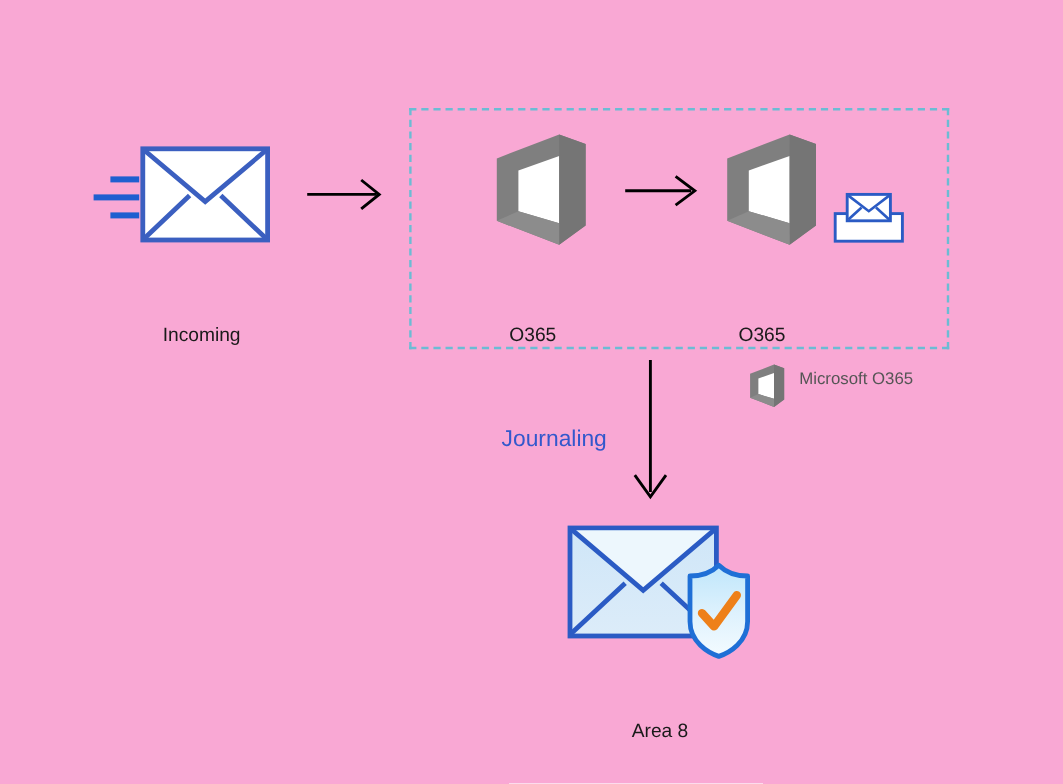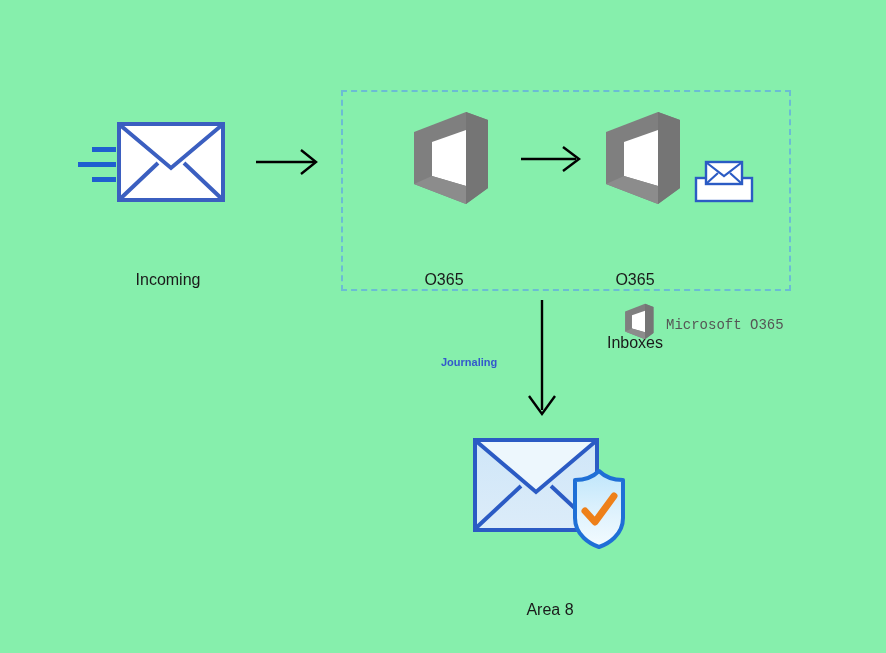--- a/index.html
+++ b/index.html
@@ -9,46 +9,45 @@
     background: #ffffff;
   }
   body {
     font-family: "Liberation Sans", "DejaVu Sans", sans-serif;
     -webkit-font-smoothing: antialiased;
   }
   #canvas {
     position: relative;
     width: 886px;
     height: 653px;
-    background: #86efac;
+    background: #f9a8d4;
     overflow: hidden;
   }
   .node {
     position: absolute;
   }
   .label {
     position: absolute;
     text-align: center;
     color: #1a1a1a;
     font-size: 16px;
     line-height: 21px;
     white-space: pre;
     font-family: "Liberation Sans", "DejaVu Sans", sans-serif;
   }
   .label-line {
     display: block;
   }
   .journaling-label {
     position: absolute;
     color: #3358cc;
-    font-size: 11px;
-    font-weight: bold;
+    font-size: 19px;
+    font-weight: normal;
     font-family: "Liberation Sans", "DejaVu Sans", sans-serif;
     white-space: pre;
-    margin-left: 23px;
   }
   .legend-label {
     position: absolute;
     color: #555555;
     font-size: 14px;
     font-family: "Liberation Sans", "DejaVu Sans", sans-serif;
     white-space: pre;
   }
   .dashed-zone {
     position: absolute;
@@ -131,32 +130,31 @@
       <rect x="2" y="18" width="56" height="23" fill="#ffffff" stroke="#2b5bc4" stroke-width="2.4"></rect>
 
       <rect x="12" y="2" width="36" height="22" fill="#ffffff" stroke="#2b5bc4" stroke-width="2.4"></rect>
       <path d="M13 3 L30 16 L47 3" fill="none" stroke="#2b5bc4" stroke-width="2.2"></path>
       <path d="M13 23 L24 13 M47 23 L36 13" fill="none" stroke="#2b5bc4" stroke-width="2.2"></path>
     </svg>
   </div>
 
   <div class="label" style="left:572px; top:227px; width:126px;">
     <span class="label-line">O365</span>
-    <span class="label-line">Inboxes</span>
   </div>
 
   <div class="node" style="left:622px; top:303px;">
     <svg width="33" height="37" viewBox="0 0 86 96">
       <path d="M8 22 L60 2 L82 10 L82 78 L60 94 L8 74 Z" fill="#7f7f7f"></path>
       <path d="M26 32 L60 20 L60 76 L26 66 Z" fill="#ffffff"></path>
       <path d="M60 2 L82 10 L82 78 L60 94 Z" fill="#757575"></path>
       <path d="M8 74 L60 94 L60 76 L26 66 Z" fill="#8c8c8c"></path>
     </svg>
   </div>
-  <div class="legend-label" style="left:666px; top:317px;font-family:Liberation Mono, monospace;">Microsoft O365</div>
+  <div class="legend-label" style="left:666px; top:307px;">Microsoft O365</div>
 
   <div class="node" style="left:524px; top:300px;">
     <svg width="36" height="120" viewBox="0 0 36 120">
       <path d="M18 0 L18 110" stroke="#000000" stroke-width="2.4" fill="none"></path>
       <path d="M5 96 L18 114 L31 96" stroke="#000000" stroke-width="2.4" fill="none" stroke-linecap="butt" stroke-linejoin="miter"></path>
     </svg>
   </div>
 
   <div class="journaling-label" style="left:418px; top:356px;">Journaling</div>
 

